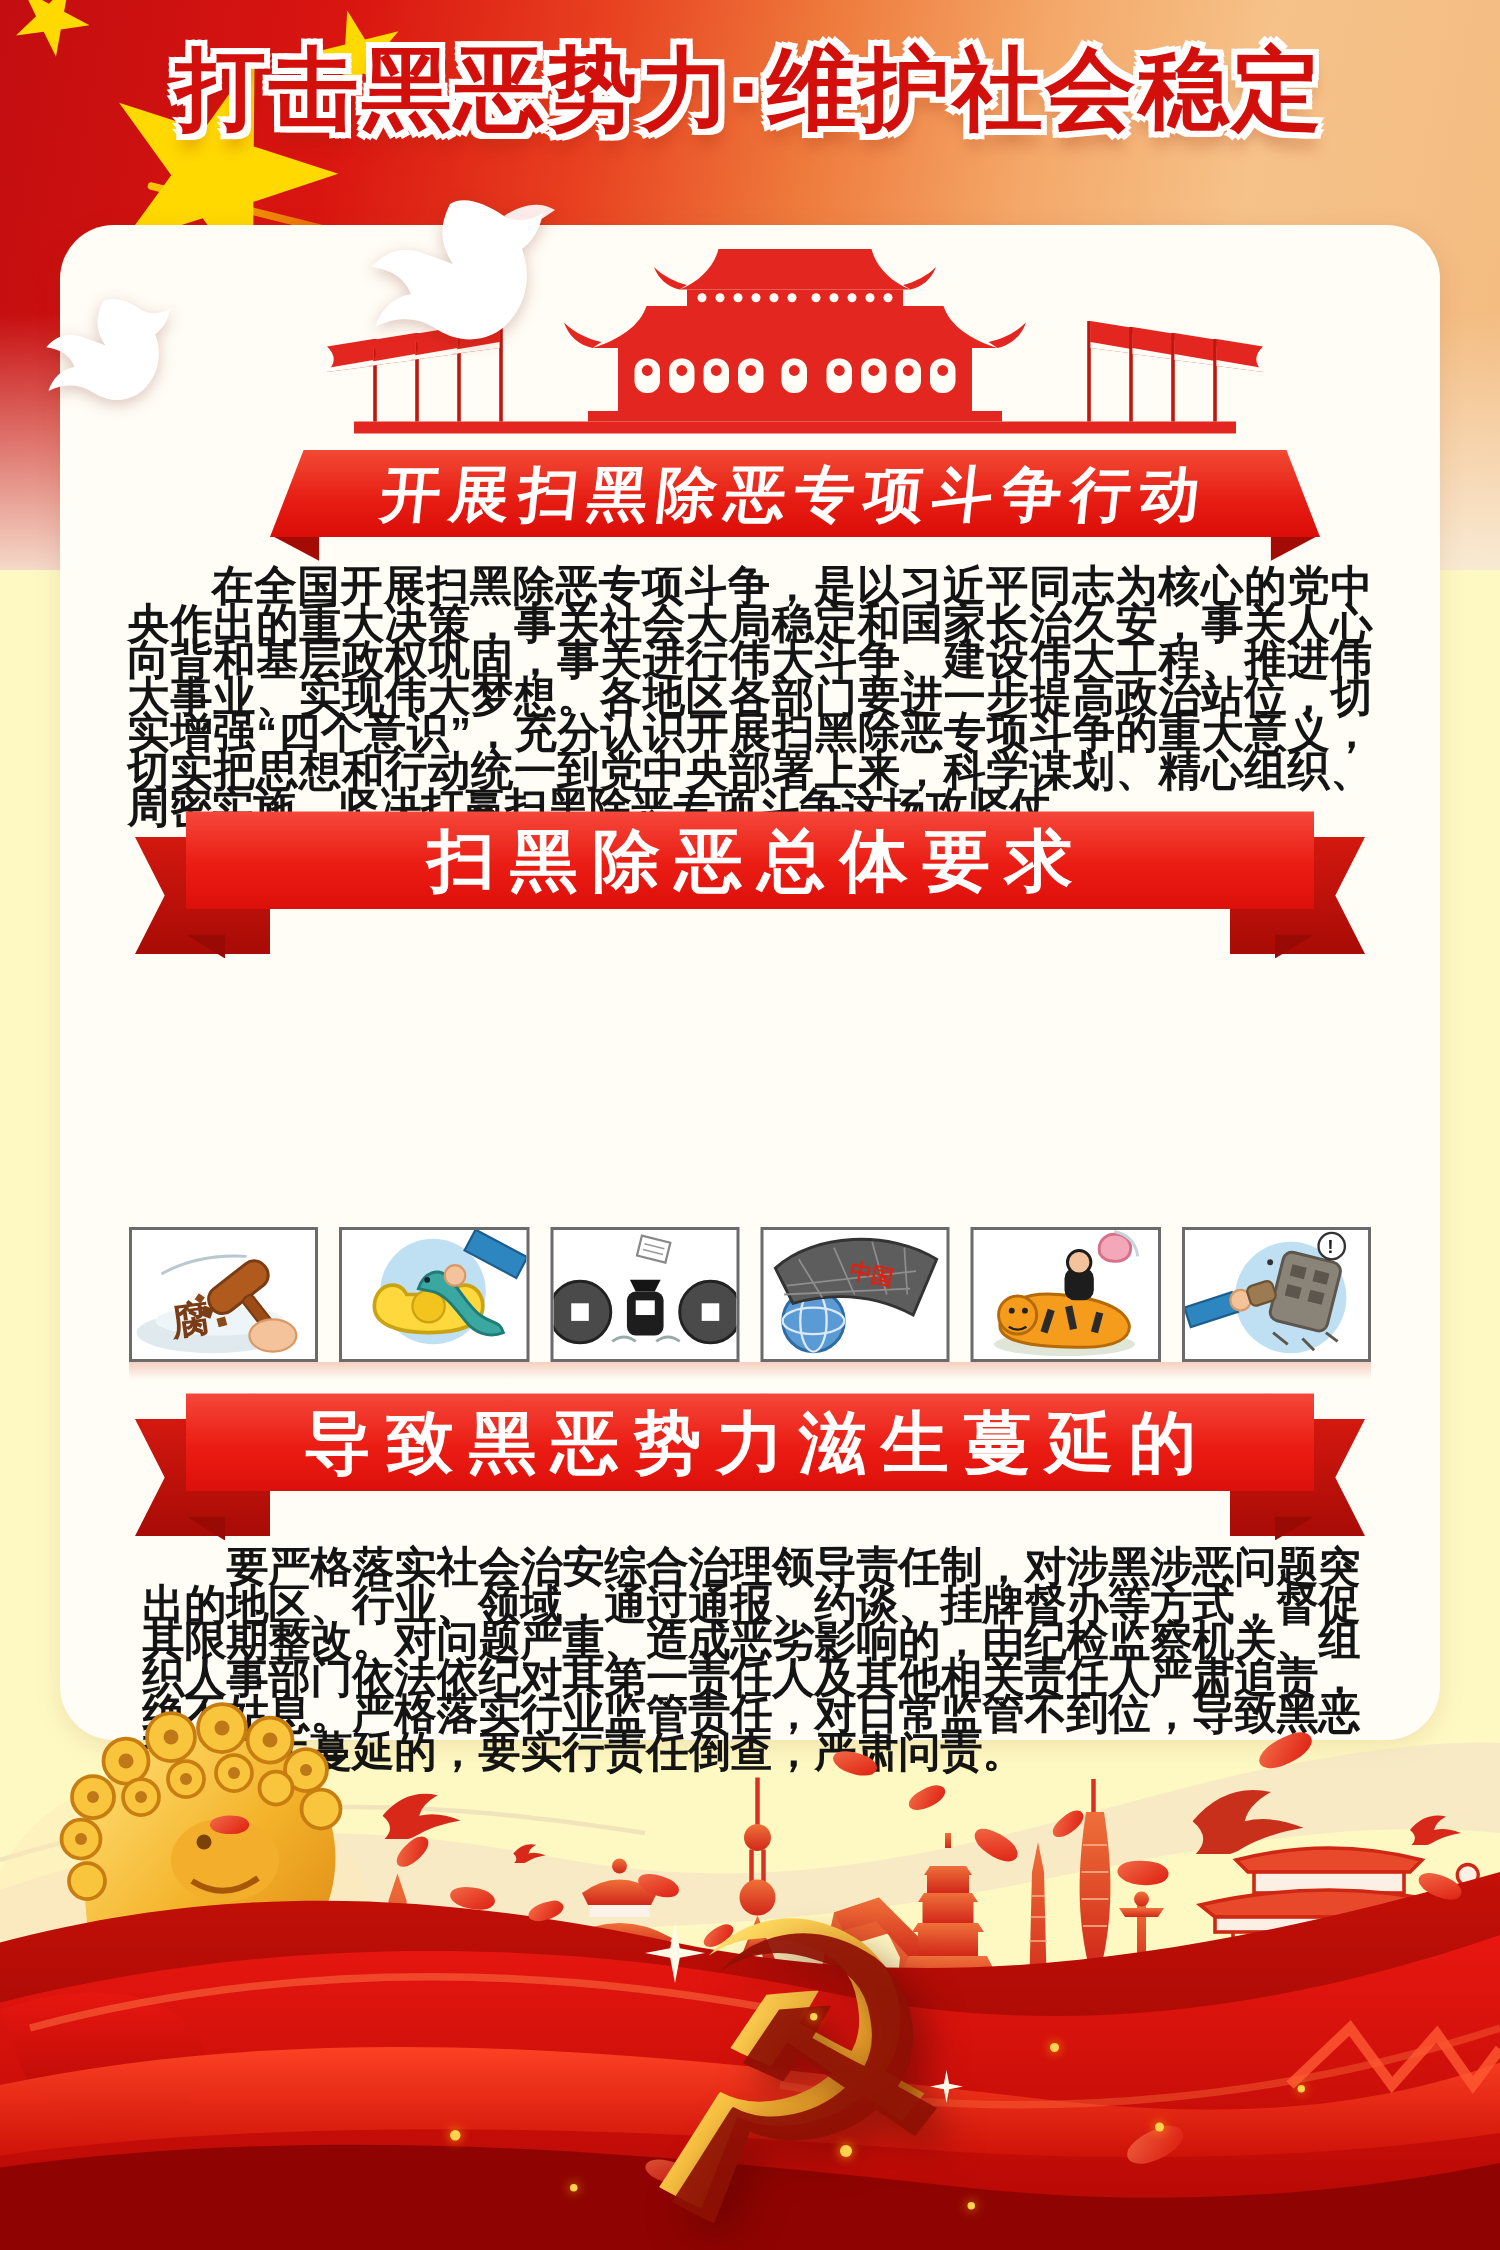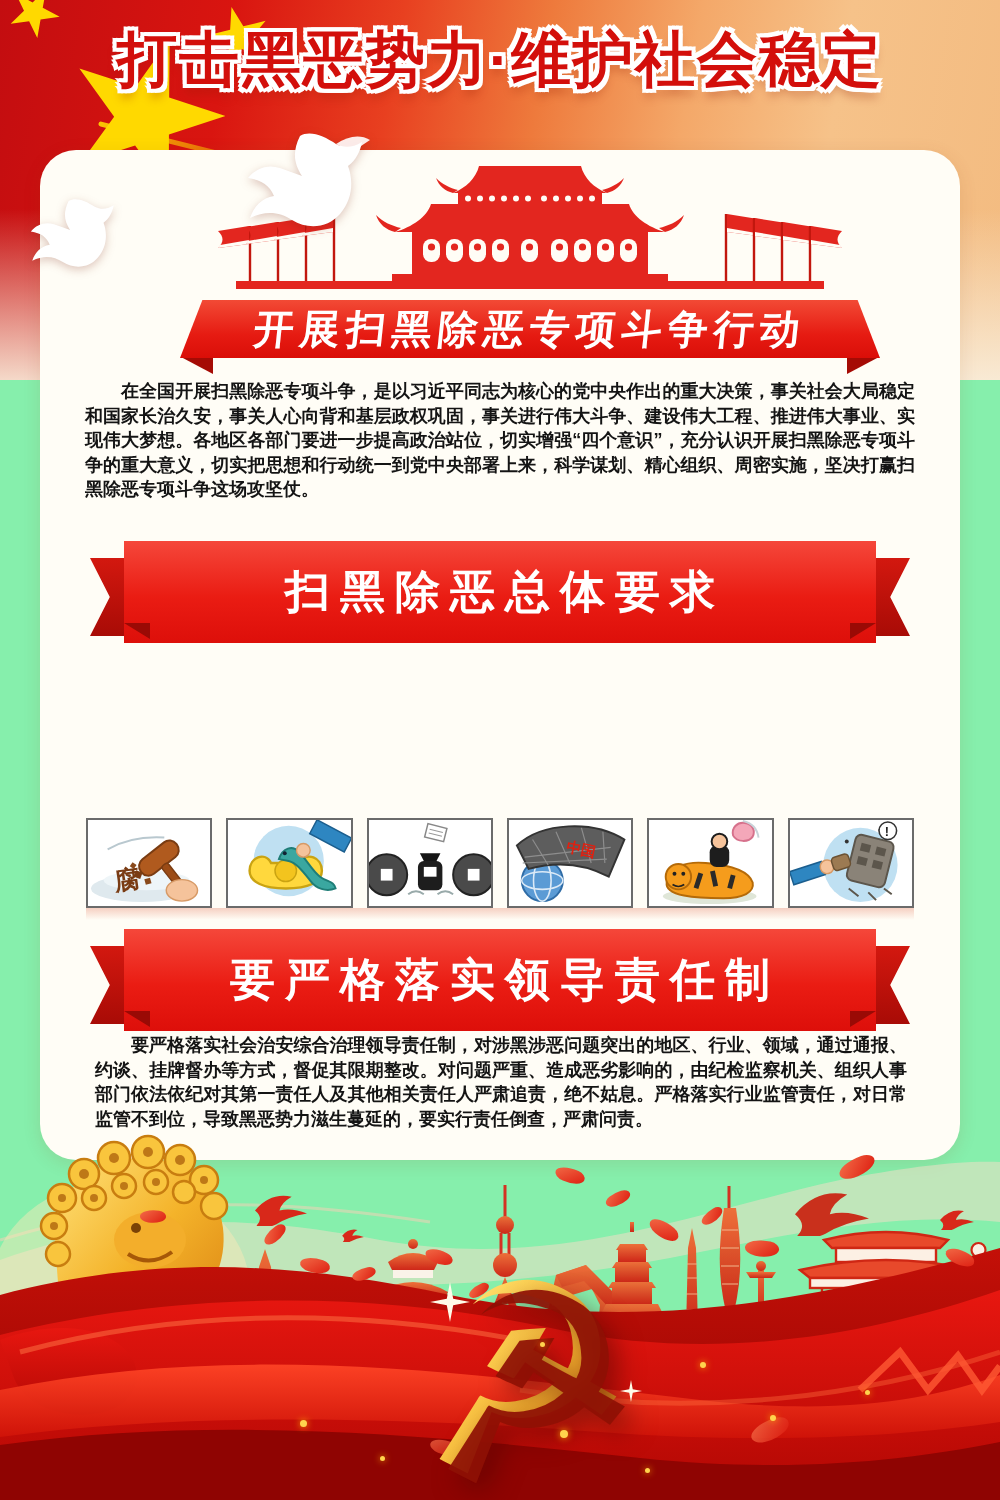--- a/index.html
+++ b/index.html
@@ -1,17 +1,17 @@
 <!DOCTYPE html>
 <html><head>
 <meta charset="utf-8">
 <style>
   html,body{margin:0;padding:0;}
   .page{position:relative;width:1000px;height:1500px;overflow:hidden;
-        background:#86efac;font-family:"Liberation Sans","DejaVu Sans",sans-serif;}
+        background:#fef9c3;font-family:"Liberation Sans","DejaVu Sans",sans-serif;}
   
   .top-band{position:absolute;left:0;top:0;width:1000px;height:380px;
     background:linear-gradient(100deg,#c30d10 0%,#d91510 22%,#e84020 38%,#ee7a3c 52%,#f4a869 66%,#f6c289 80%,#f3bb80 100%);}
   .top-band::after{content:"";position:absolute;inset:0;
     background:linear-gradient(180deg,rgba(249,239,221,0) 55%,rgba(249,239,221,.9) 100%);}
   .star{position:absolute;background:#ffd900;
     clip-path:polygon(50% 0%,61% 35%,98% 35%,68% 57%,79% 91%,50% 70%,21% 91%,32% 57%,2% 35%,39% 35%);
     filter:drop-shadow(0 2px 3px rgba(160,60,0,.35));}
   .streak{position:absolute;height:5px;border-radius:3px;
     background:linear-gradient(90deg,rgba(255,217,0,.9),rgba(255,217,0,0));}
@@ -32,30 +32,30 @@
   .gate-banner{position:absolute;left:180px;top:300px;width:700px;height:58px;z-index:3;
     background:linear-gradient(180deg,#f24a35 0%,#e61b12 60%,#da0e08 100%);
     clip-path:polygon(3.2% 0,96.8% 0,100% 100%,0 100%);
     display:flex;align-items:center;justify-content:center;}
   .gate-banner span{color:#fff;font-size:40px;font-weight:900;letter-spacing:6px;transform:skewX(-6deg);}
   .gb-fold{position:absolute;top:357px;width:32px;height:17px;background:#a50b05;z-index:2;}
   .gb-fold.l{left:181px;clip-path:polygon(0 0,100% 0,100% 100%);}
   .gb-fold.r{left:847px;clip-path:polygon(0 0,100% 0,0 100%);}
   
   .para{position:absolute;z-index:3;color:#141414;font-weight:700;
-    font-size:18px;line-height:24.6px;text-align:justify;text-indent:2em;}
+    font-size:28px;line-height:24.6px;text-align:justify;text-indent:2em;}
   #para1{left:85px;top:379px;width:830px;}
   #para2{left:85px;top:649px;width:830px;}
   #para3{left:95px;top:1033px;width:812px;}
   
   .ribbon{position:absolute;left:90px;width:820px;height:102px;z-index:3;}
   .rb-tail{position:absolute;top:17px;width:90px;height:78px;background:linear-gradient(180deg,#d3180f,#a80b06);}
   .rb-tail.l{left:0;clip-path:polygon(0 0,100% 0,100% 100%,0 100%,22% 50%);}
   .rb-tail.r{right:0;clip-path:polygon(0 0,100% 0,78% 50%,100% 100%,0 100%);}
-  .rb-band{position:absolute;left:34px;right:34px;top:0;height:102px;
+  .rb-band{position:absolute;left:34px;right:34px;top:0;height:65px;
     background:linear-gradient(180deg,#f5473a 0%,#ea1c13 55%,#dd0f0a 100%);
     display:flex;align-items:center;justify-content:center;}
   .rb-band span{color:#fff;font-size:45px;font-weight:900;letter-spacing:10px;padding-left:10px;}
   .rb-fold{position:absolute;top:82px;width:26px;height:16px;background:#9a0a05;}
   .rb-fold.l{left:34px;clip-path:polygon(0 0,100% 0,100% 100%);}
   .rb-fold.r{right:34px;clip-path:polygon(0 0,100% 0,0 100%);}
   #ribbon1{top:541px;} #ribbon2{top:929px;}
   
   .cartoons{position:absolute;left:86px;top:818px;width:828px;height:90px;z-index:3;
     display:flex;gap:14px;}
@@ -327,21 +327,21 @@
         <text x="97" y="16" font-size="13" font-weight="bold" fill="#222">!</text>
       </svg>
     </div>
   </div>
   <div class="cartoon-shadow"></div>
 
   <div class="ribbon" id="ribbon2">
     <div class="rb-tail l"></div>
     <div class="rb-tail r"></div>
     <div class="rb-band">
-      <span>要严格落实领导责任制</span>
+      <span>导致黑恶势力滋生蔓延的</span>
     </div>
     <div class="rb-fold l"></div>
     <div class="rb-fold r"></div>
   </div>
 
   <div class="para" id="para3">要严格落实社会治安综合治理领导责任制，对涉黑涉恶问题突出的地区、行业、领域，通过通报、约谈、挂牌督办等方式，督促其限期整改。对问题严重、造成恶劣影响的，由纪检监察机关、组织人事部门依法依纪对其第一责任人及其他相关责任人严肃追责，绝不姑息。严格落实行业监管责任，对日常监管不到位，导致黑恶势力滋生蔓延的，要实行责任倒查，严肃问责。</div>
 
   <svg class="scene" viewBox="0 0 1000 410">
     <defs>
       <linearGradient id="redg" x1="0" y1="0" x2="0" y2="1">

